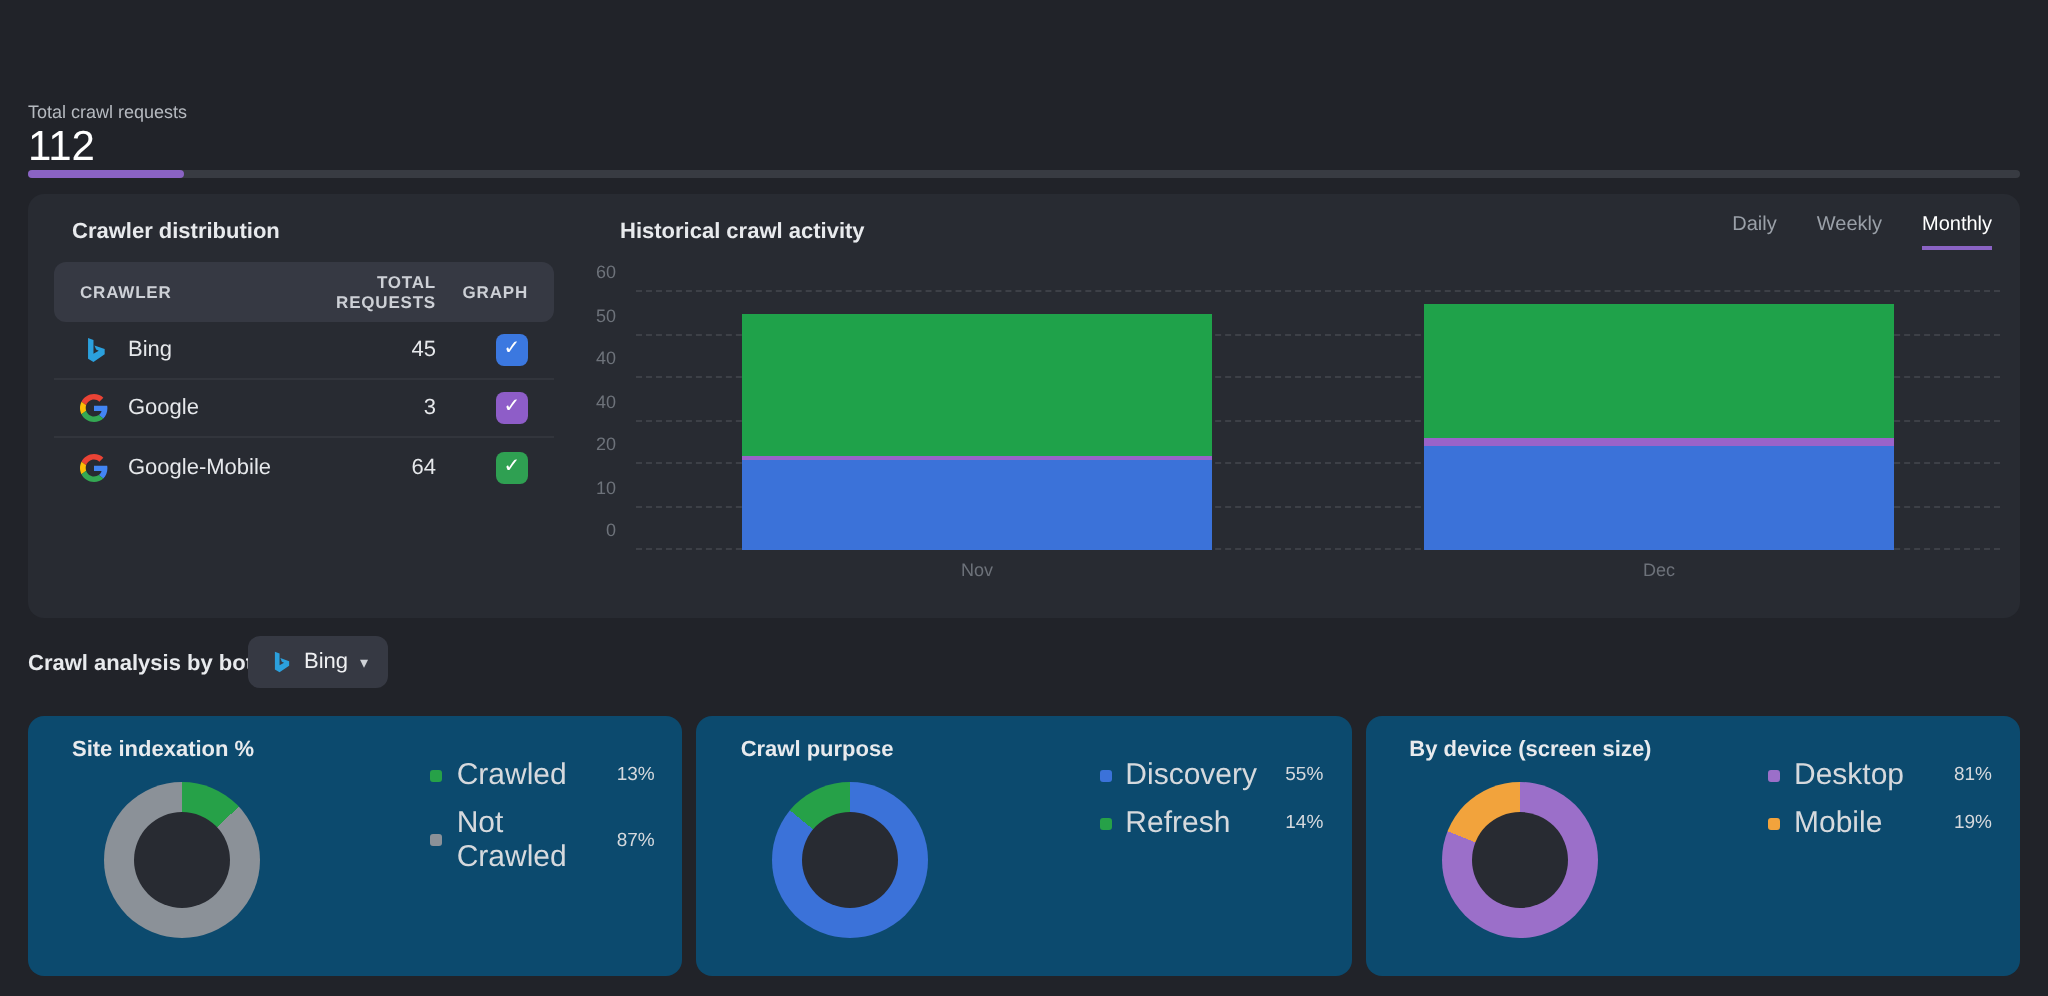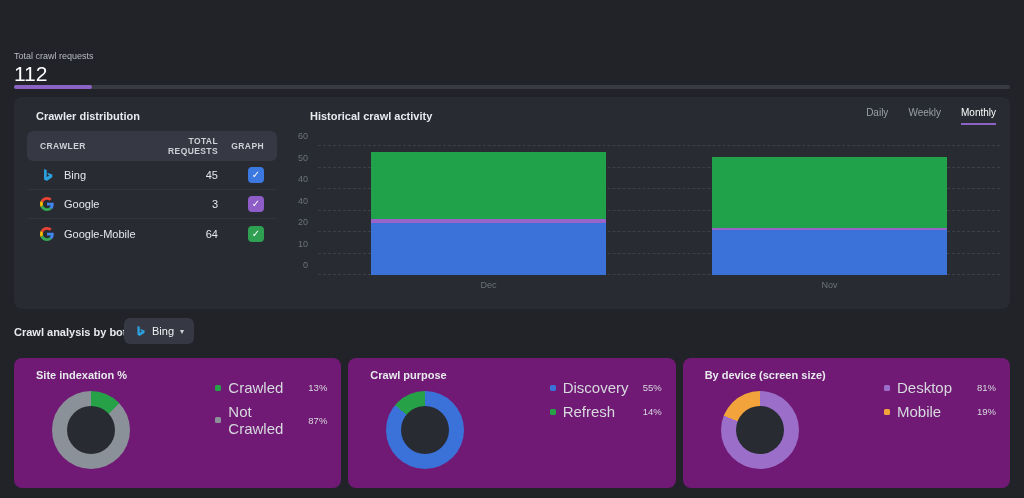--- a/index.html
+++ b/index.html
@@ -49,21 +49,21 @@
   .seg { width:100%; }
   .xlabel { position:absolute; top:calc(100% + 5px); width:100%; text-align:center; font-size:9px; color:#6d727a; }
 
   
   .an-label { position:absolute; left:14px; top:326px; font-size:11px; font-weight:bold; color:#e8eaed; }
   .bot-select { position:absolute; left:124px; top:318px; height:26px; display:flex; align-items:center; gap:6px; padding:0 10px; background:#363943; border-radius:6px; font-size:11px; color:#f0f1f3; cursor:pointer; }
   .caret { font-size:8px; color:#cfd2d7; }
 
   
   .cards { position:absolute; left:14px; top:358px; width:996px; height:130px; display:flex; gap:7px; }
-  .card { position:relative; flex:1; background:#701a75; border-radius:8px; }
+  .card { position:relative; flex:1; background:#0c4a6e; border-radius:8px; }
   .card .sec-title { position:absolute; left:22px; top:11px; }
   .donut { position:absolute; left:38px; top:33px; width:78px; height:78px; border-radius:50%; }
   .donut .hole { position:absolute; inset:15px; border-radius:50%; background:#282b32; }
   .legend { position:absolute; right:14px; top:21px; display:flex; flex-direction:column; gap:7px; }
   .leg-row { display:flex; align-items:center; gap:7px; width:112px; }
   .leg-marker { width:6px; height:6px; border-radius:1.5px; flex:none; }
   .leg-label { flex:1; font-size:15px; color:#d6d9dd; }
   .leg-val { font-size:9.5px; color:#d6d9dd; text-align:right; min-width:24px; }
 </style>
 </head>
@@ -160,33 +160,33 @@
         <div class="ytick" style="bottom: 50%;">40</div>
         <div class="gridline" style="bottom: 66.6667%;"></div>
         <div class="ytick" style="bottom: 66.6667%; margin-top: 44px;">40</div>
         <div class="gridline" style="bottom: 83.3333%;"></div>
         <div class="ytick" style="bottom: 83.3333%;">50</div>
         <div class="gridline" style="bottom: 100%;"></div>
         <div class="ytick" style="bottom: 100%;">60</div>
         <div class="slots">
           <div class="slot">
             <div class="bar">
+              <div class="seg" style="height: 35%; background: rgb(59, 114, 217);"></div>
+              <div class="seg" style="height: 1.66667%; background: rgb(154, 99, 201);"></div>
+              <div class="seg" style="height: 55%; background: rgb(31, 162, 74);"></div>
+            </div>
+            <div class="xlabel">Nov</div>
+          </div>
+          <div class="slot">
+            <div class="bar">
               <div class="seg" style="height: 40%; background: rgb(59, 114, 217);"></div>
               <div class="seg" style="height: 3.33333%; background: rgb(154, 99, 201);"></div>
               <div class="seg" style="height: 51.6667%; background: rgb(31, 162, 74);"></div>
             </div>
             <div class="xlabel">Dec</div>
-          </div>
-          <div class="slot">
-            <div class="bar">
-              <div class="seg" style="height: 35%; background: rgb(59, 114, 217);"></div>
-              <div class="seg" style="height: 1.66667%; background: rgb(154, 99, 201);"></div>
-              <div class="seg" style="height: 55%; background: rgb(31, 162, 74);"></div>
-            </div>
-            <div class="xlabel">Nov</div>
           </div>
         </div>
       </div>
   </div>
 
   <div class="an-label">Crawl analysis by bot:</div>
   <div class="bot-select">
     <span class="bot-ico" style="width:12px;height:12px;">
       <svg viewBox="0 0 16 16" width="12" height="12">
           <path fill="#2ba0dd" d="M4.6 1.2l3.1 1.1v7.9l3-1.74-1.5-.7-.95-2.35 5.85 2.06v2.98L7.7 14.8l-3.1-1.8V1.2z"></path>

